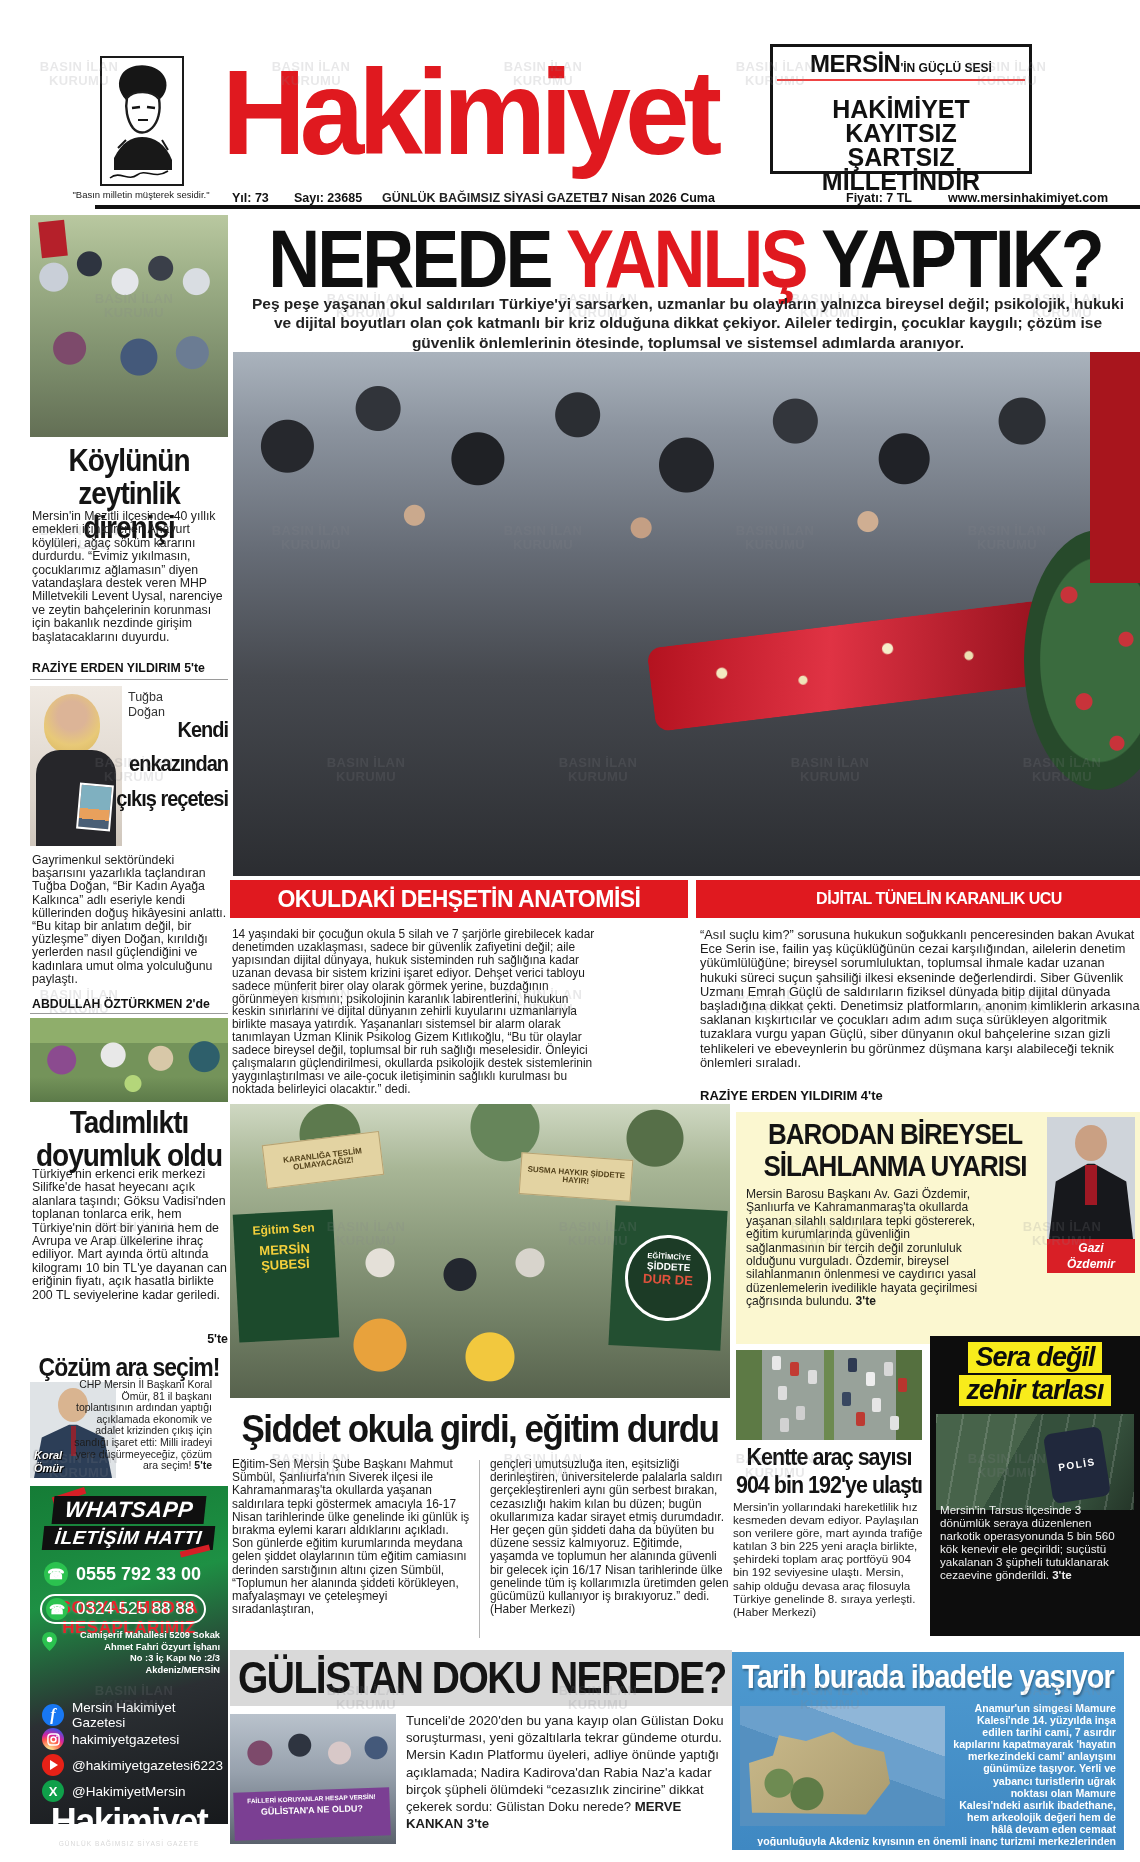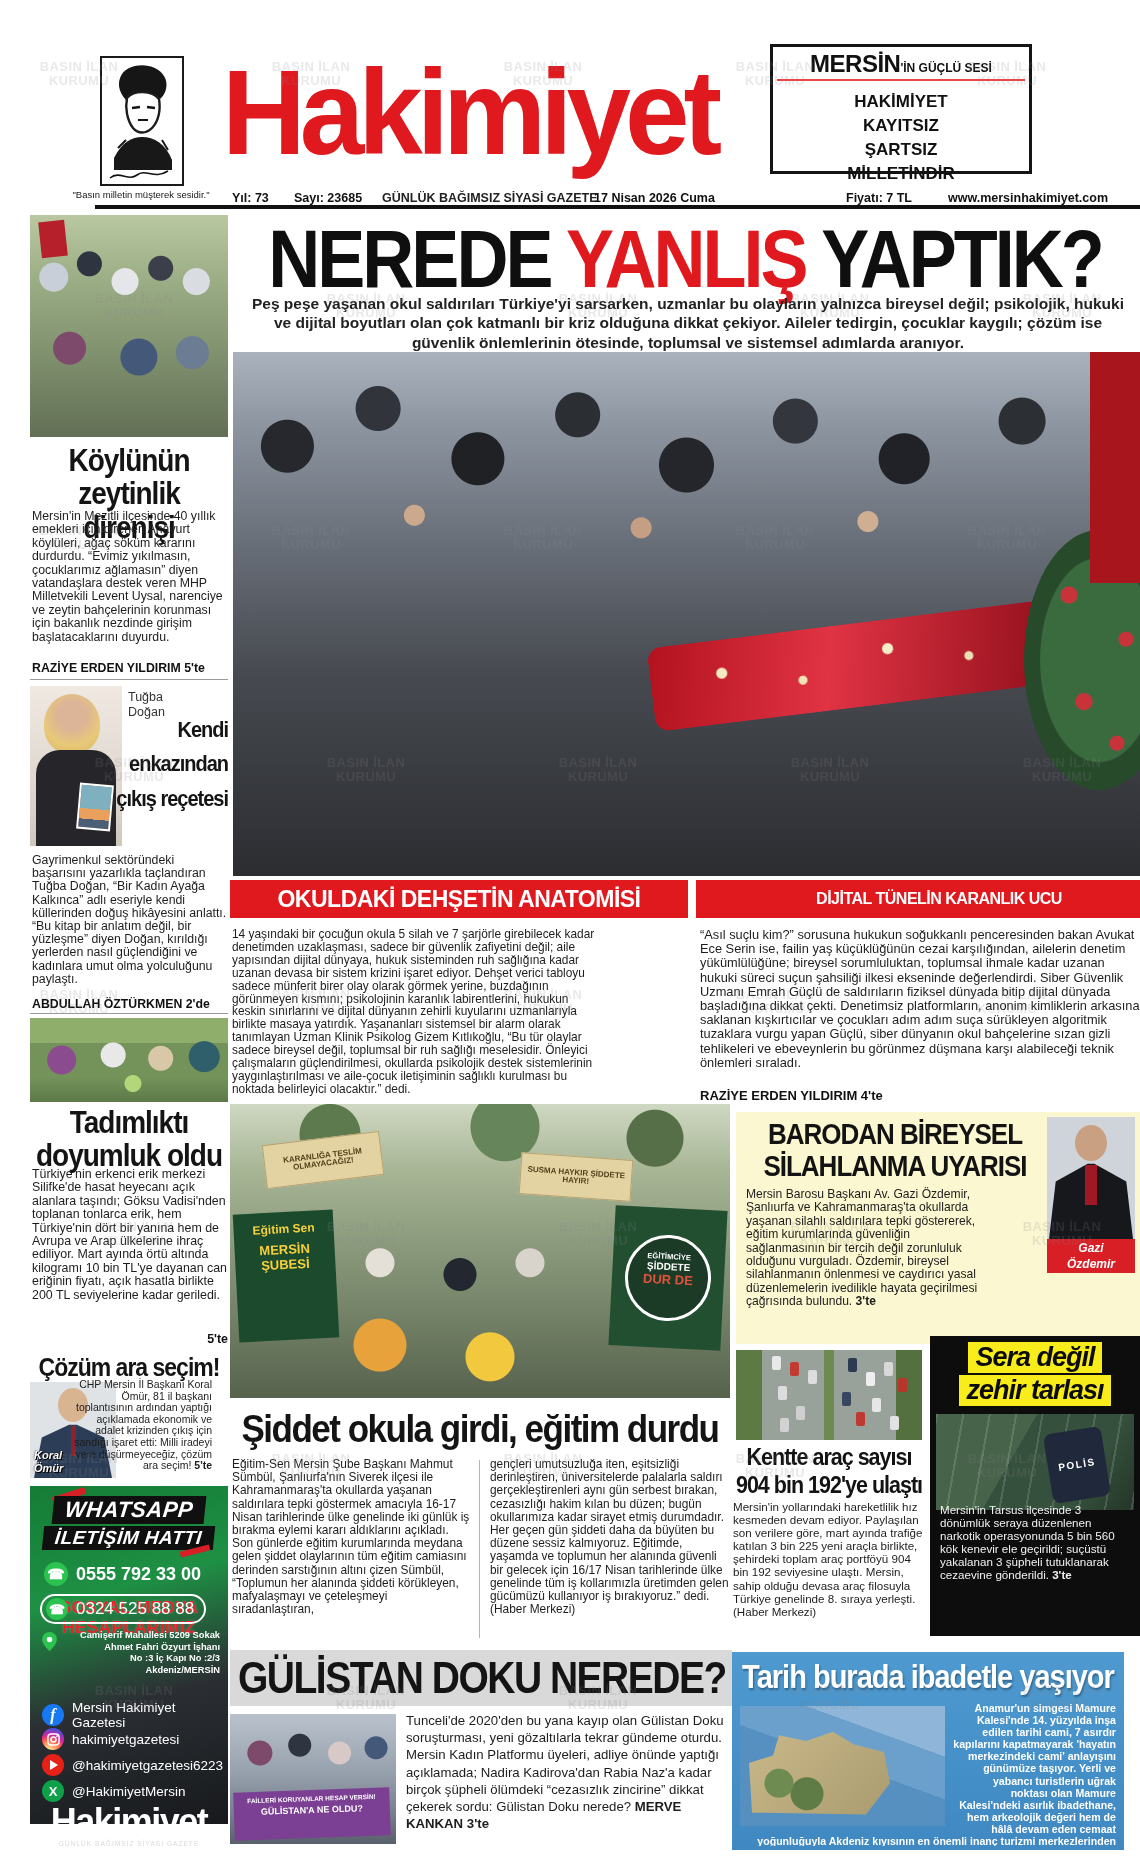--- a/index.html
+++ b/index.html
@@ -48,21 +48,21 @@
     </svg>
   </div>
   <div class="a c" style="left:66px;top:189px;width:150px;font-size:9.5px;color:#1a1a1a">"Basın milletin müşterek sesidir."</div>
 
   <div class="a" style="left:222px;top:34px;width:548px;height:156px;font-size:116px;font-weight:bold;color:#e0191f;letter-spacing:-6px;line-height:150px;transform:scaleY(1.04);transform-origin:left top">Hakimiyet</div>
 
   <div class="a" style="left:770px;top:44px;width:262px;height:130px;border:3px solid #141414;background:#fff;padding:3px 4px">
     <div class="c" style="border-bottom:2px solid #ef4444;padding-bottom:1px">
       <span class="b" style="font-size:24px;letter-spacing:-.5px">MERSİN</span><span class="b" style="font-size:12px">'İN GÜÇLÜ SESİ</span>
     </div>
-    <div class="c b" style="font-size:17px;line-height:24px;padding-top:9px">
+    <div class="c b" style="font-size:25px;line-height:24px;padding-top:16px">
       <div>HAKİMİYET</div>
       <div>KAYITSIZ</div>
       <div>ŞARTSIZ</div>
       <div>MİLLETİNDİR</div>
     </div>
   </div>
 
   <div class="rule" style="left:222px;top:187px;width:918px;height:1;background:#555"></div>
   <span class="a b" style="left:232px;top:191px;font-size:12.5px">Yıl: 73</span>
   <span class="a b" style="left:294px;top:191px;font-size:12.5px">Sayı: 23685</span>

